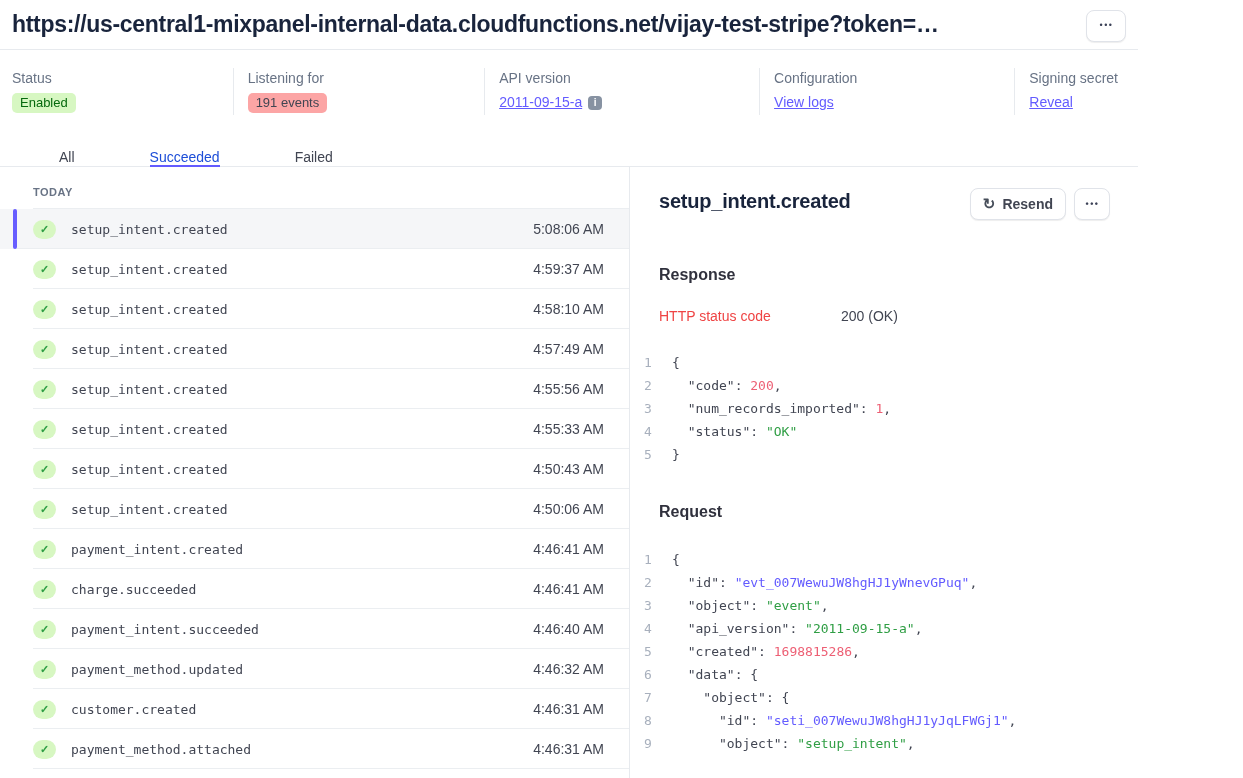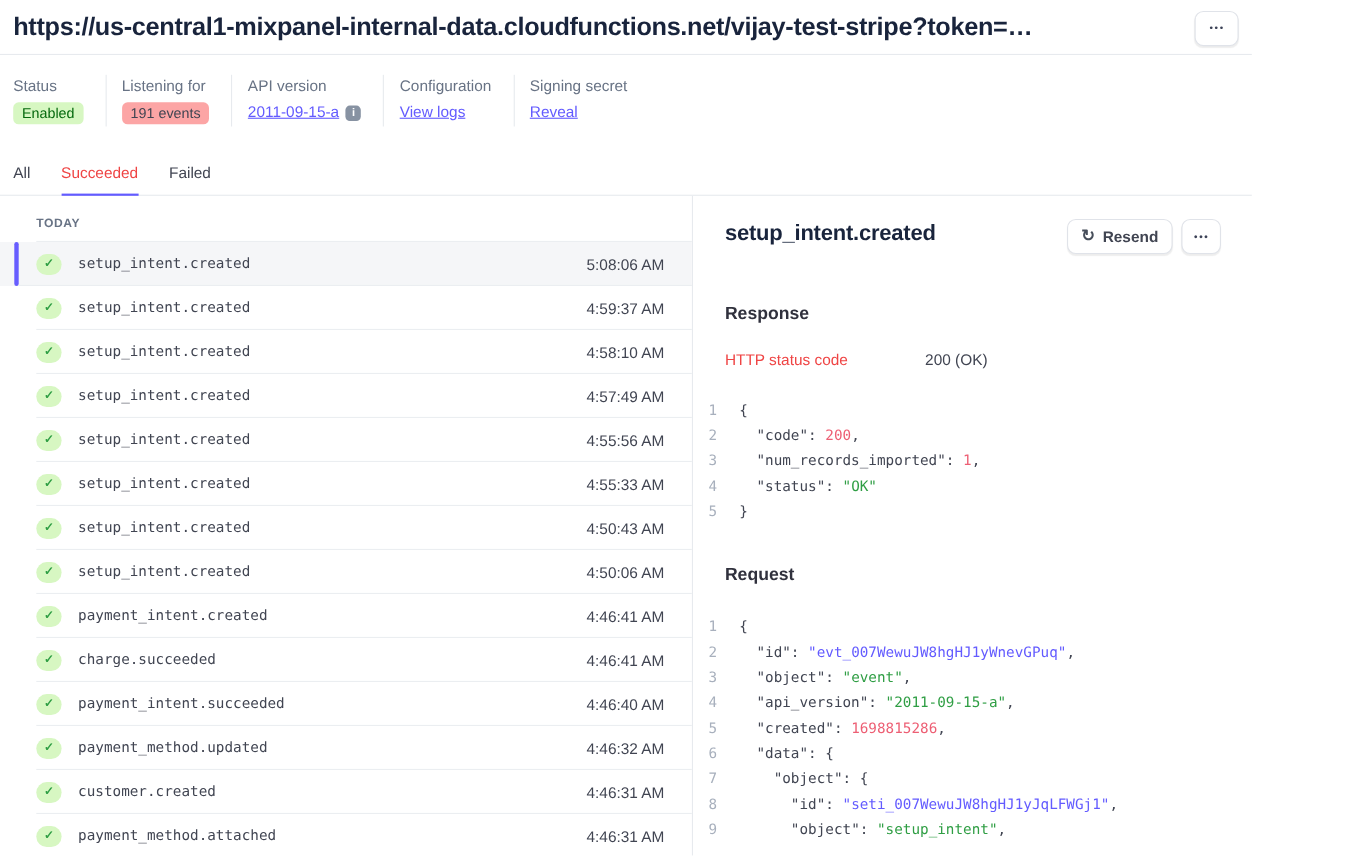--- a/index.html
+++ b/index.html
@@ -11,37 +11,37 @@
   .header { display:flex; align-items:center; justify-content:space-between;
     padding:8px 12px 0 12px; height:50px; border-bottom:1px solid #e7eaee; }
   .header-title { font-size:23px; font-weight:700; color:#19243c; letter-spacing:-0.3px;
     white-space:nowrap; overflow:hidden; text-overflow:ellipsis; flex:1; padding-bottom:8px; }
   .icon-btn { flex:0 0 auto; width:40px; height:32px; background:#fff; border:1px solid #e0e3e9;
     border-radius:8px; box-shadow:0 1px 1px rgba(0,0,0,0.07); cursor:pointer;
     display:flex; align-items:center; justify-content:center; margin-bottom:6px; }
   .dots { font-size:9px; letter-spacing:1.5px; color:#3c4257; line-height:1; padding-left:1px; }
 
   
-  .status-bar { display:flex; margin:18px 0 0 12px; }
+  .status-bar { display:flex; margin:18px 0 0 12px;justify-content:space-between; }
   .status-cell { padding:2px 20px 2px 14px; border-left:1px solid #e7eaee; }
   .status-cell:first-child { border-left:none; padding-left:0; }
   .status-label { font-size:14px; color:#687385; margin-bottom:7px; }
   .badge { display:inline-block; font-size:13px; font-weight:500; padding:2px 8px 3px 8px; border-radius:5px; }
   .badge-green { background:#d7f7c2; color:#05690d; }
   .badge-gray  { background:#fca5a5; color:#414552; }
   .link { font-size:14px; font-weight:500; color:#635bff; cursor:pointer;text-decoration:underline; }
   .info-icon { display:inline-flex; align-items:center; justify-content:center; width:14px; height:14px;
     border-radius:4px; background:#8792a2; color:#fff; font-size:10px; font-weight:700;
     margin-left:6px; vertical-align:1px; cursor:pointer; }
 
   
   .tabs { display:flex; gap:28px; padding:0 12px; margin-top:34px; border-bottom:1px solid #e7eaee; }
-  .tab { font-size:14px; font-weight:500; color:#414552; padding-bottom:11px; cursor:pointer;
-    margin-bottom:-1px; border-bottom:2px solid transparent; }
-  .tab.active { color:#ef4444; border-bottom-color:#635bff; }
+  .tab { font-size:14px; font-weight:500; color:#414552; cursor:pointer;
+    margin-bottom:-1px; border-bottom:2px solid transparent;margin-left:47px; }
+  .tab.active { color:#1d4ed8; border-bottom-color:#635bff; }
 
   
   .main { flex:1; display:flex; overflow:hidden; }
 
   
   .list-pane { width:630px; flex:0 0 630px; border-right:1px solid #e7eaee; overflow:hidden; }
   .group-hdr { position:relative; padding:15px 0 9px 33px; }
   .group-hdr-label { font-size:11px; font-weight:600; letter-spacing:0.5px; color:#687385; }
   .group-hdr::after { content:""; position:absolute; left:33px; right:0; bottom:0; border-bottom:1px solid #ebeef1; }
   .event-row { position:relative; display:flex; align-items:center; height:40px; padding-left:33px; cursor:pointer; }

